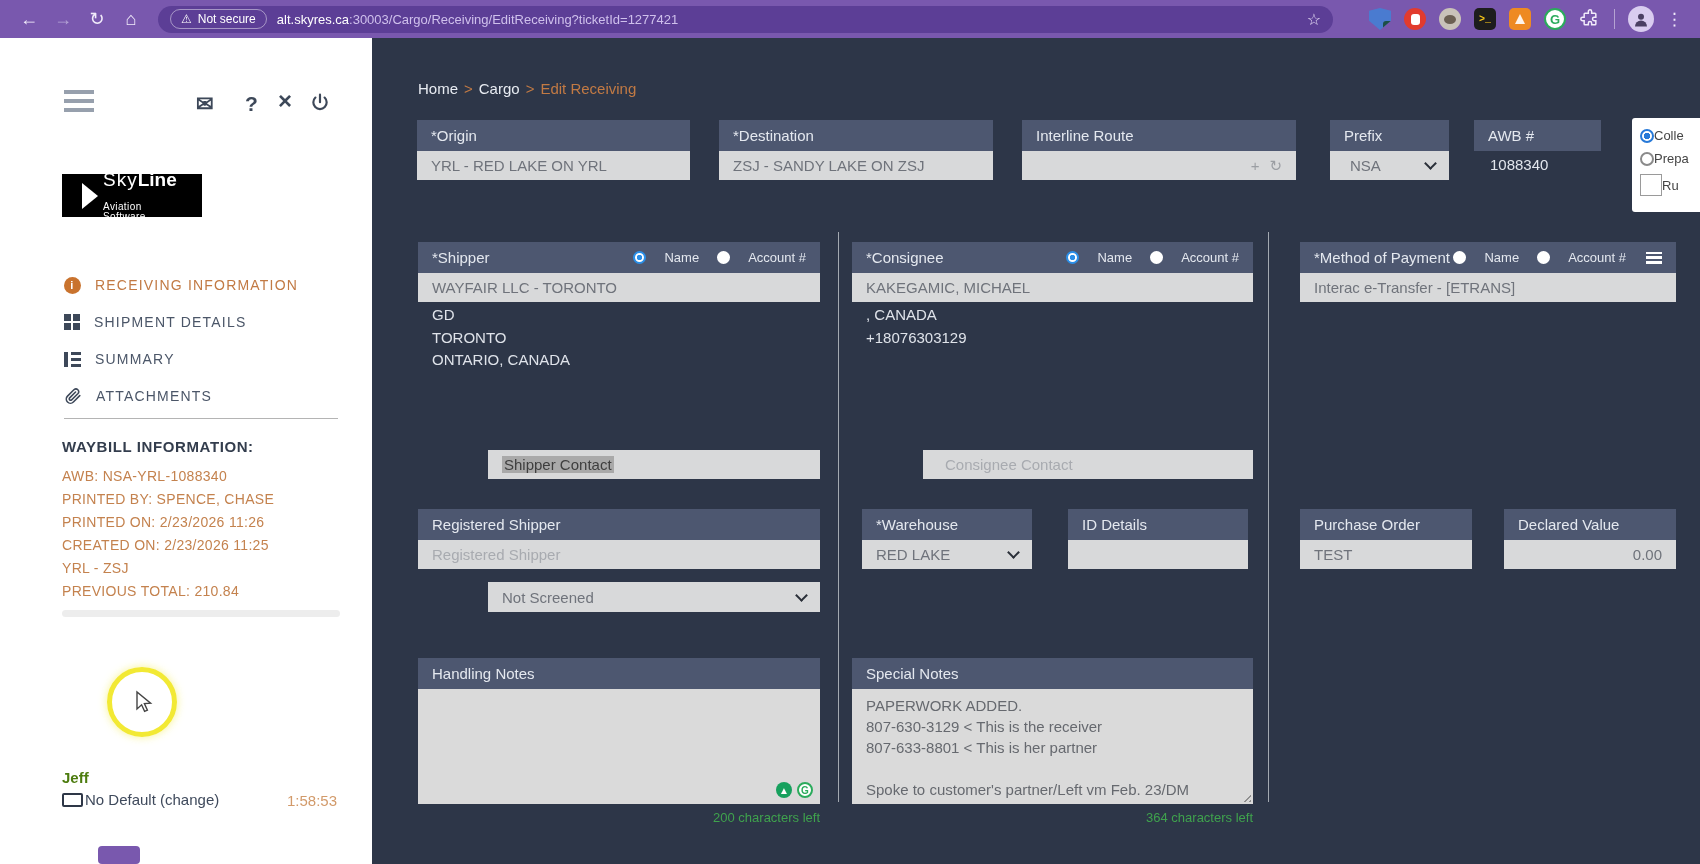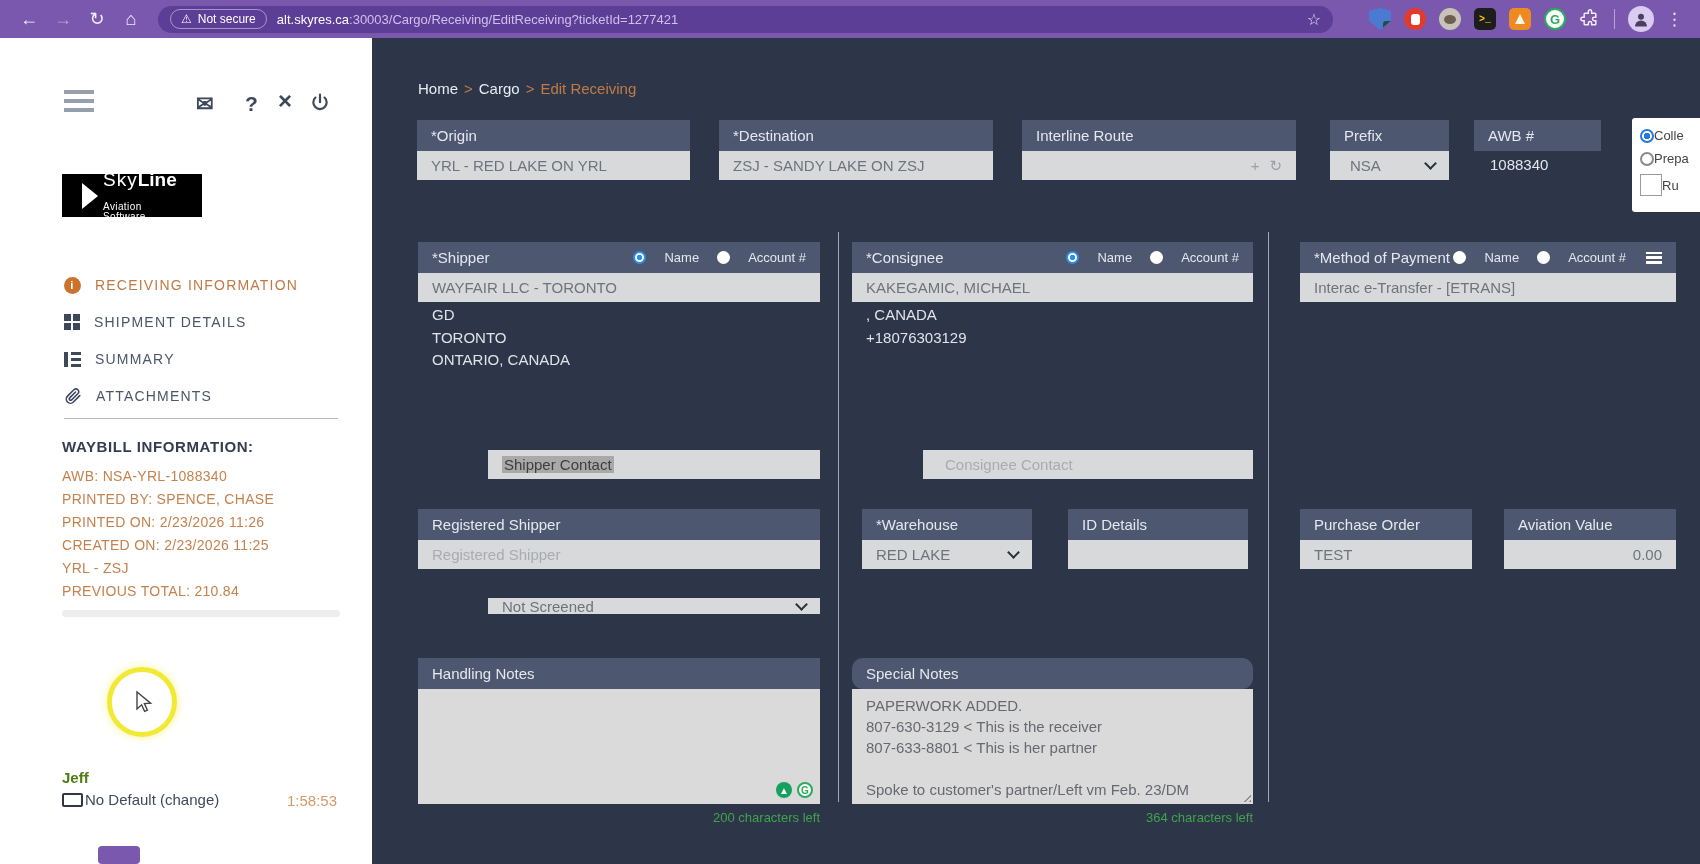--- a/index.html
+++ b/index.html
@@ -325,21 +325,21 @@
     </div>
     <div class="inp" style="left:116px; top:412px; width:332px;">
       <span class="sel-text">Shipper Contact</span>
     </div>
     <div class="hdr" style="left:46px; top:471px; width:402px;">
       <span>Registered Shipper</span>
     </div>
     <div class="inp" style="left:46px; top:502px; width:402px;">
       <input type="text" placeholder="Registered Shipper" style="">
     </div>
-    <div class="inp" style="left:116px; top:560px; width:332px; height:16px;gap:41px;">
+    <div class="inp" style="left:116px; top:544px; width:332px; height:30px;gap:41px;">
       <span>Not Screened</span>
       <span class="chev"></span>
     </div>
     <div class="hdr" style="left:46px; top:620px; width:402px;">
       <span>Handling Notes</span>
     </div>
     <div class="notesbox" style="left:46px; top:651px; width:402px;">
       <div class="note-icons">
         <span class="nicon teal">▲</span>
         <span class="nicon gram">G</span>
@@ -370,21 +370,21 @@
       <span>*Warehouse</span>
     </div>
     <div class="inp" style="left:490px; top:502px; width:170px;">
       <span>RED LAKE</span>
       <span class="chev"></span>
     </div>
     <div class="hdr" style="left:696px; top:471px; width:180px;">
       <span>ID Details</span>
     </div>
     <div class="inp" style="left:696px; top:502px; width:180px;"></div>
-    <div class="hdr" style="left:480px; top:620px; width:401px;border-radius:11px;">
+    <div class="hdr" style="left:480px; top:620px; width:401px;">
       <span>Special Notes</span>
     </div>
     <div class="notesbox" style="left:480px; top:651px; width:401px;">
       <div class="txt">PAPERWORK ADDED.
 807-630-3129 &lt; This is the receiver
 807-633-8801 &lt; This is her partner
 
 Spoke to customer's partner/Left vm Feb. 23/DM</div>
       <div class="resize-h"></div>
     </div>
@@ -407,20 +407,20 @@
     <div class="inp" style="left:928px; top:235px; width:376px;">
       <span>Interac e-Transfer - [ETRANS]</span>
     </div>
     <div class="hdr" style="left:928px; top:471px; width:172px;">
       <span>Purchase Order</span>
     </div>
     <div class="inp" style="left:928px; top:502px; width:172px;">
       <span>TEST</span>
     </div>
     <div class="hdr" style="left:1132px; top:471px; width:172px;">
-      <span>Aviation Value</span>
+      <span>Declared Value</span>
     </div>
     <div class="inp" style="left:1132px; top:502px; width:172px; justify-content:flex-end;">
       <span>0.00</span>
     </div>
 
   </div>
 </div>
 
 </body></html>

